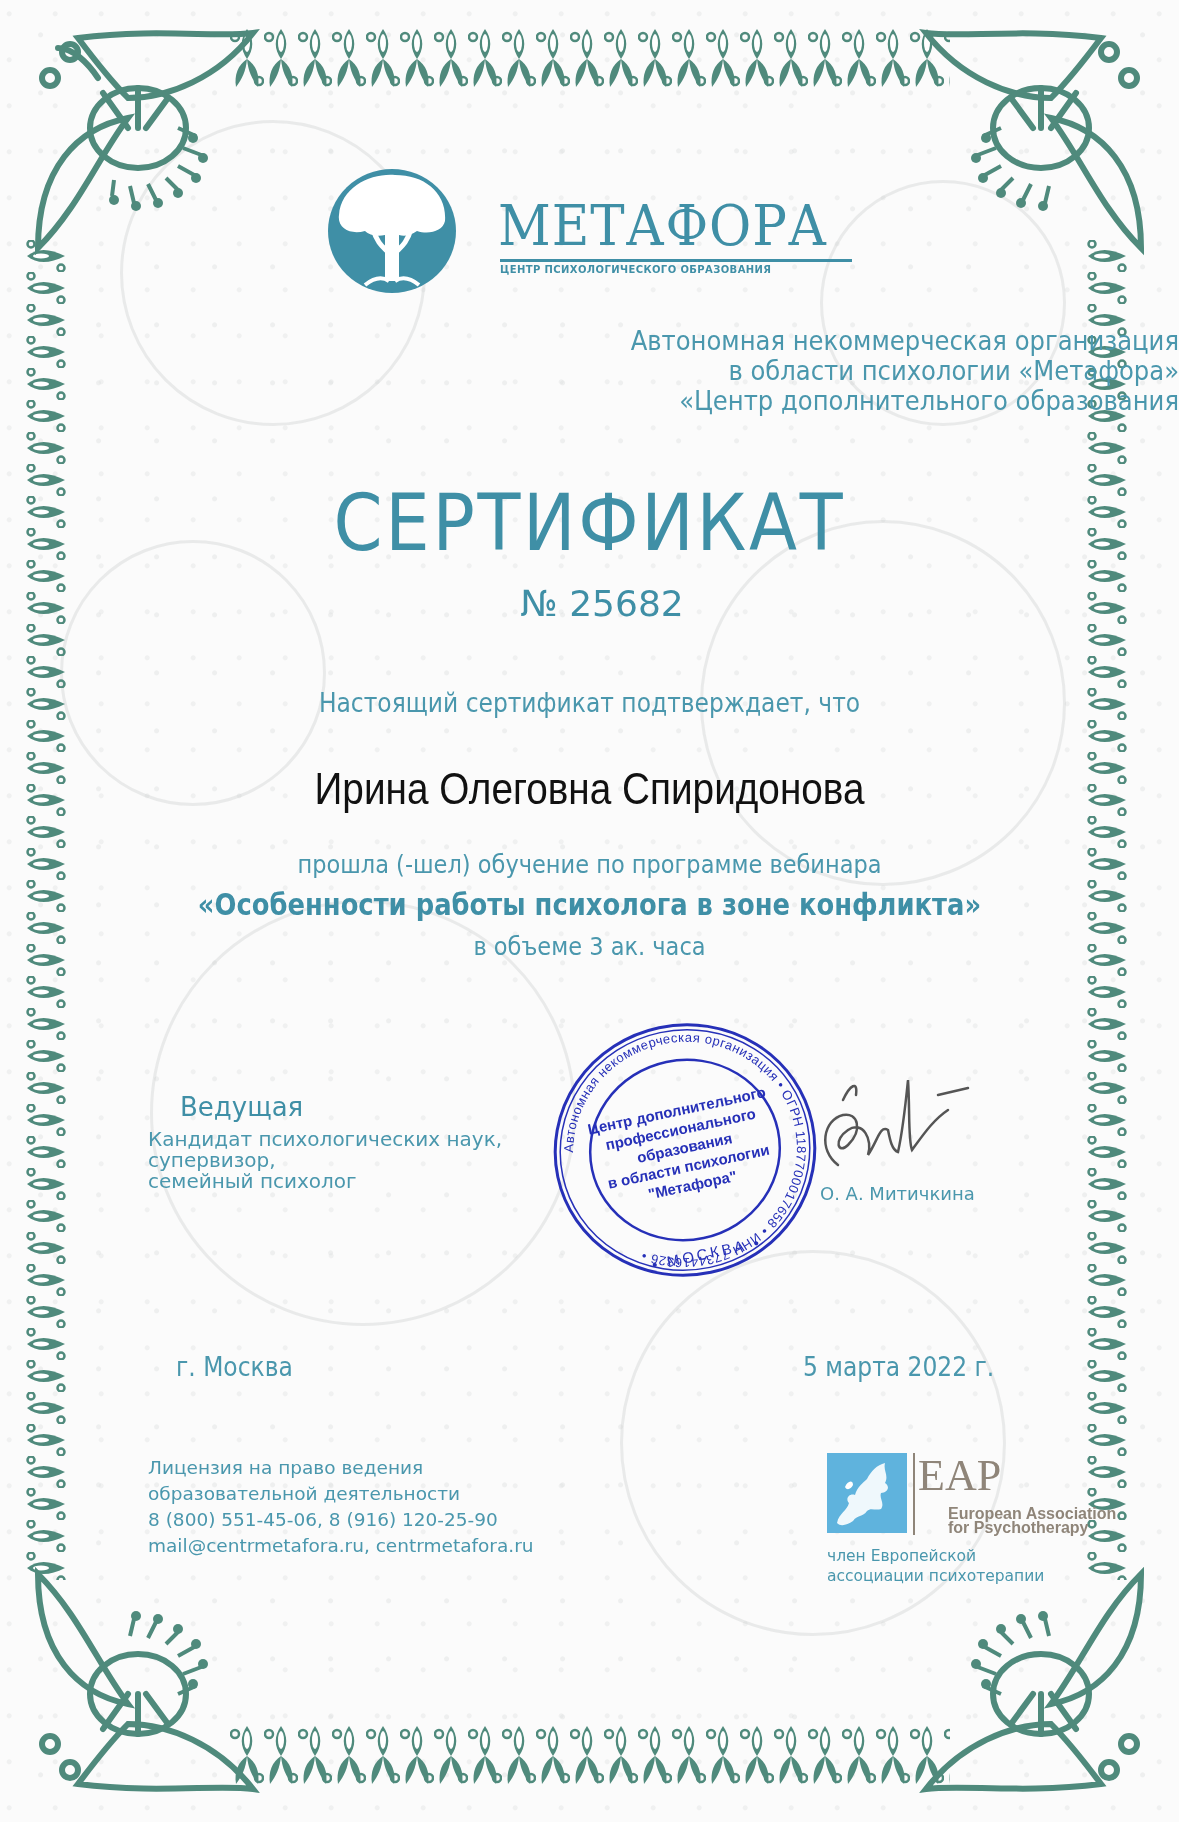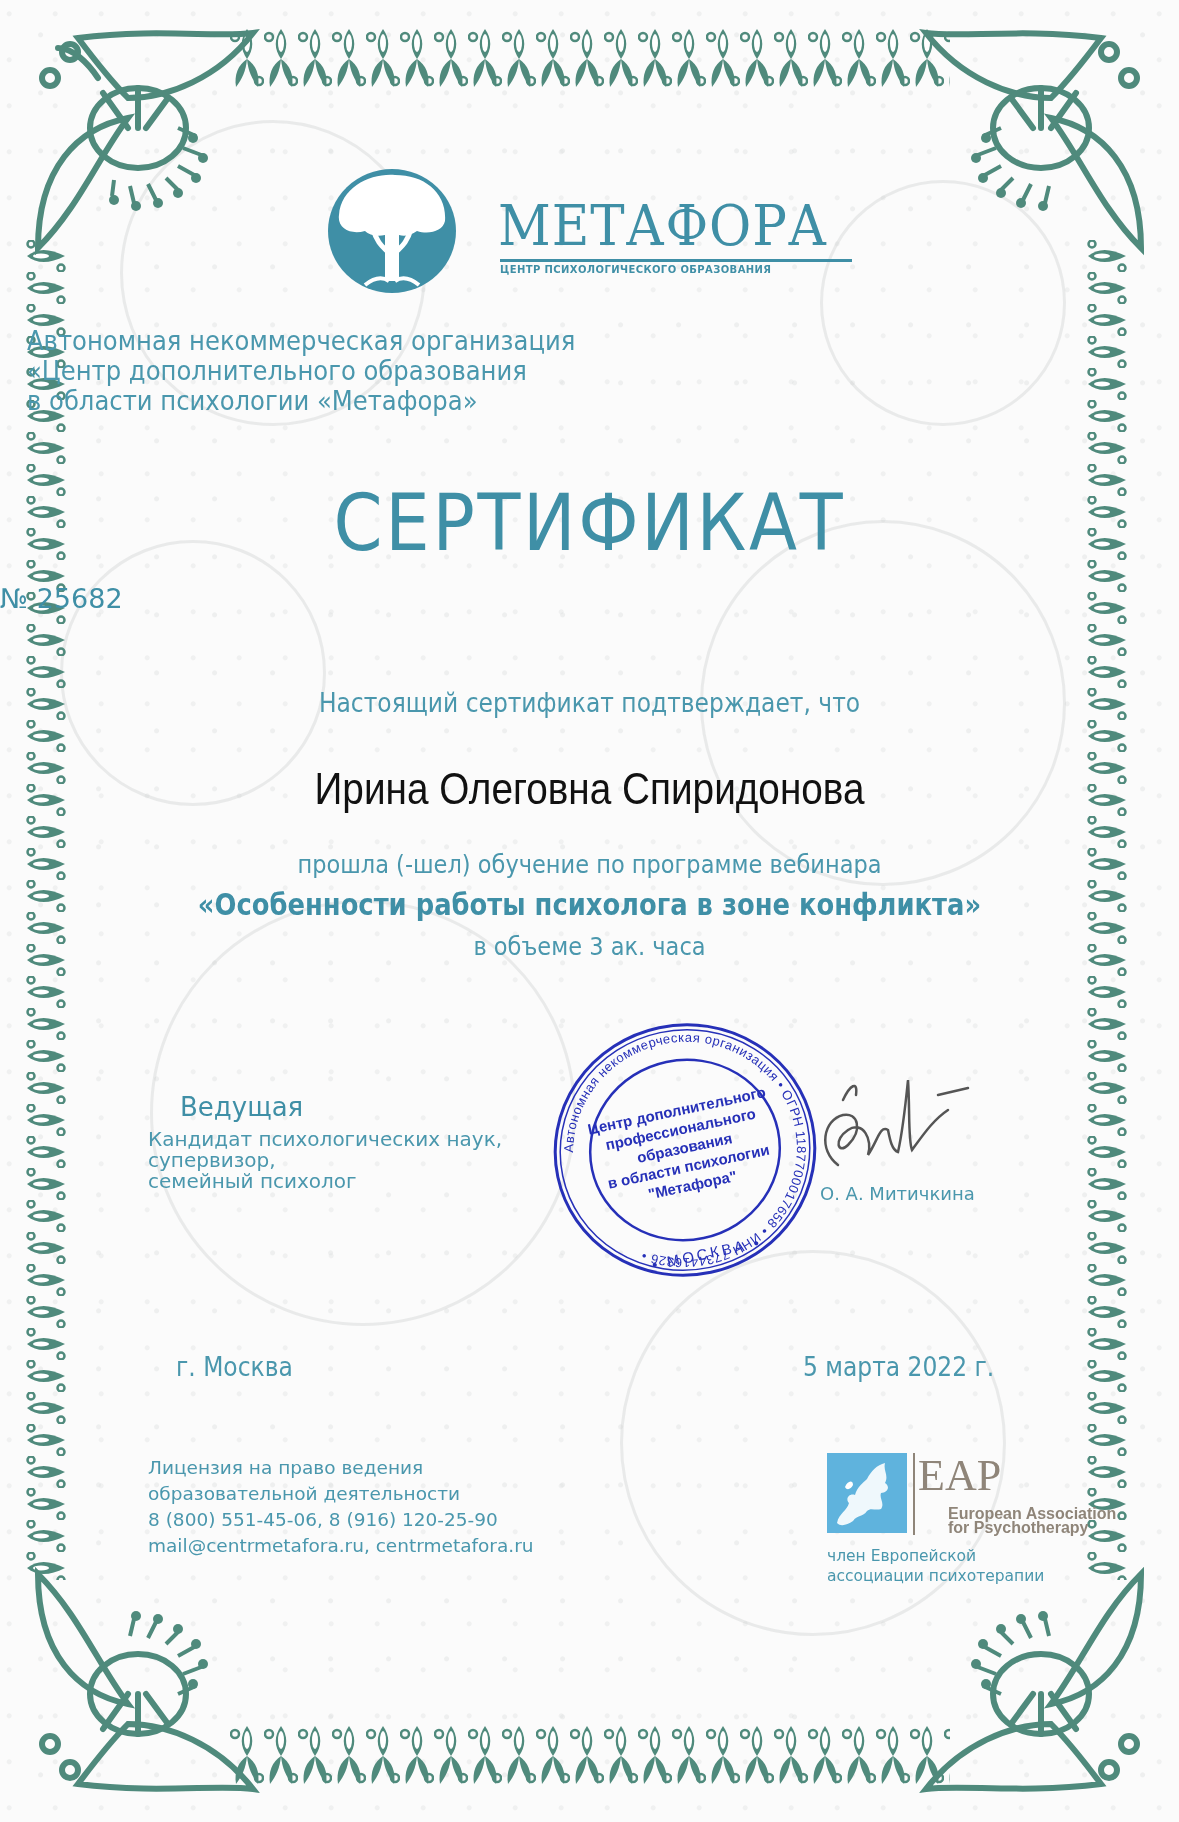--- a/index.html
+++ b/index.html
@@ -38,32 +38,32 @@
   .brand-rule {
     position: absolute; left: 500px; top: 259px; width: 352px; height: 3px; background: #3f8fa6;
   }
   .brand-sub {
     position: absolute; left: 500px; top: 264px; width: 352px;
     font-family: "DejaVu Sans", sans-serif; font-weight: bold; font-size: 10px;
     color: #3f8fa6; letter-spacing: 0.4px; white-space: nowrap;
   }
 
   .org-lines {
-    position: absolute; left: 0; right: 0; top: 326px; text-align: left;
+    position: absolute; left: 0; right: 0; top: 326px; text-align: right;
     font-family: "DejaVu Sans Condensed", "DejaVu Sans", sans-serif;
     font-size: 27px; line-height: 30px; color: #4a97ad; padding-left: 27px;
   }
   .title {
     position: absolute; left: 0; right: 0; top: 478px; text-align: center;
     font-family: "DejaVu Sans", sans-serif; font-size: 78px; letter-spacing: 3px;
     color: #3f8fa6; line-height: 90px; transform: scaleX(0.9);
   }
   .number {
-    position: absolute; left: 0; right: 0; top: 583px; 
-    font-size: 27px; color: #3f8fa6;
+    position: absolute; left: 0; right: 0; top: 583px; text-align: center;
+    font-size: 36px; color: #3f8fa6; padding-left: 25px;
   }
   .confirm {
     position: absolute; left: 0; right: 0; top: 688px; text-align: center;
     font-size: 26px; color: #4a97ad; transform: scaleX(0.9);
   }
   .recipient {
     position: absolute; left: 0; right: 0; top: 764px; text-align: center;
     font-family: "Liberation Sans", sans-serif; font-size: 44px; color: #111;
     transform: scaleX(0.88);
   }
@@ -271,22 +271,22 @@
       <path d="M48 64 C52 78,58 82,62 86 M86 64 C82 78,76 82,72 86" stroke="#fff" stroke-width="5" fill="none"></path>
       <path d="M40 120 C50 112,58 112,64 116 M94 120 C84 112,76 112,70 116" stroke="#fff" stroke-width="4" fill="none"></path>
     </svg>
   </div>
   <div class="brand-name">МЕТАФОРА</div>
   <div class="brand-rule"></div>
   <div class="brand-sub">ЦЕНТР ПСИХОЛОГИЧЕСКОГО ОБРАЗОВАНИЯ</div>
 
   <div class="org-lines">
     <div>Автономная некоммерческая организация</div>
+    <div>в области психологии «Метафора»</div>
     <div>«Центр дополнительного образования</div>
-    <div>в области психологии «Метафора»</div>
   </div>
 
   <div class="title">СЕРТИФИКАТ</div>
   <div class="number">№  25682</div>
 
   <div class="confirm">Настоящий сертификат подтверждает, что</div>
   <div class="recipient">Ирина Олеговна  Спиридонова</div>
 
   <div class="program-pre">прошла (-шел) обучение по программе вебинара</div>
   <div class="program-name">«Особенности работы психолога в зоне конфликта»</div>

